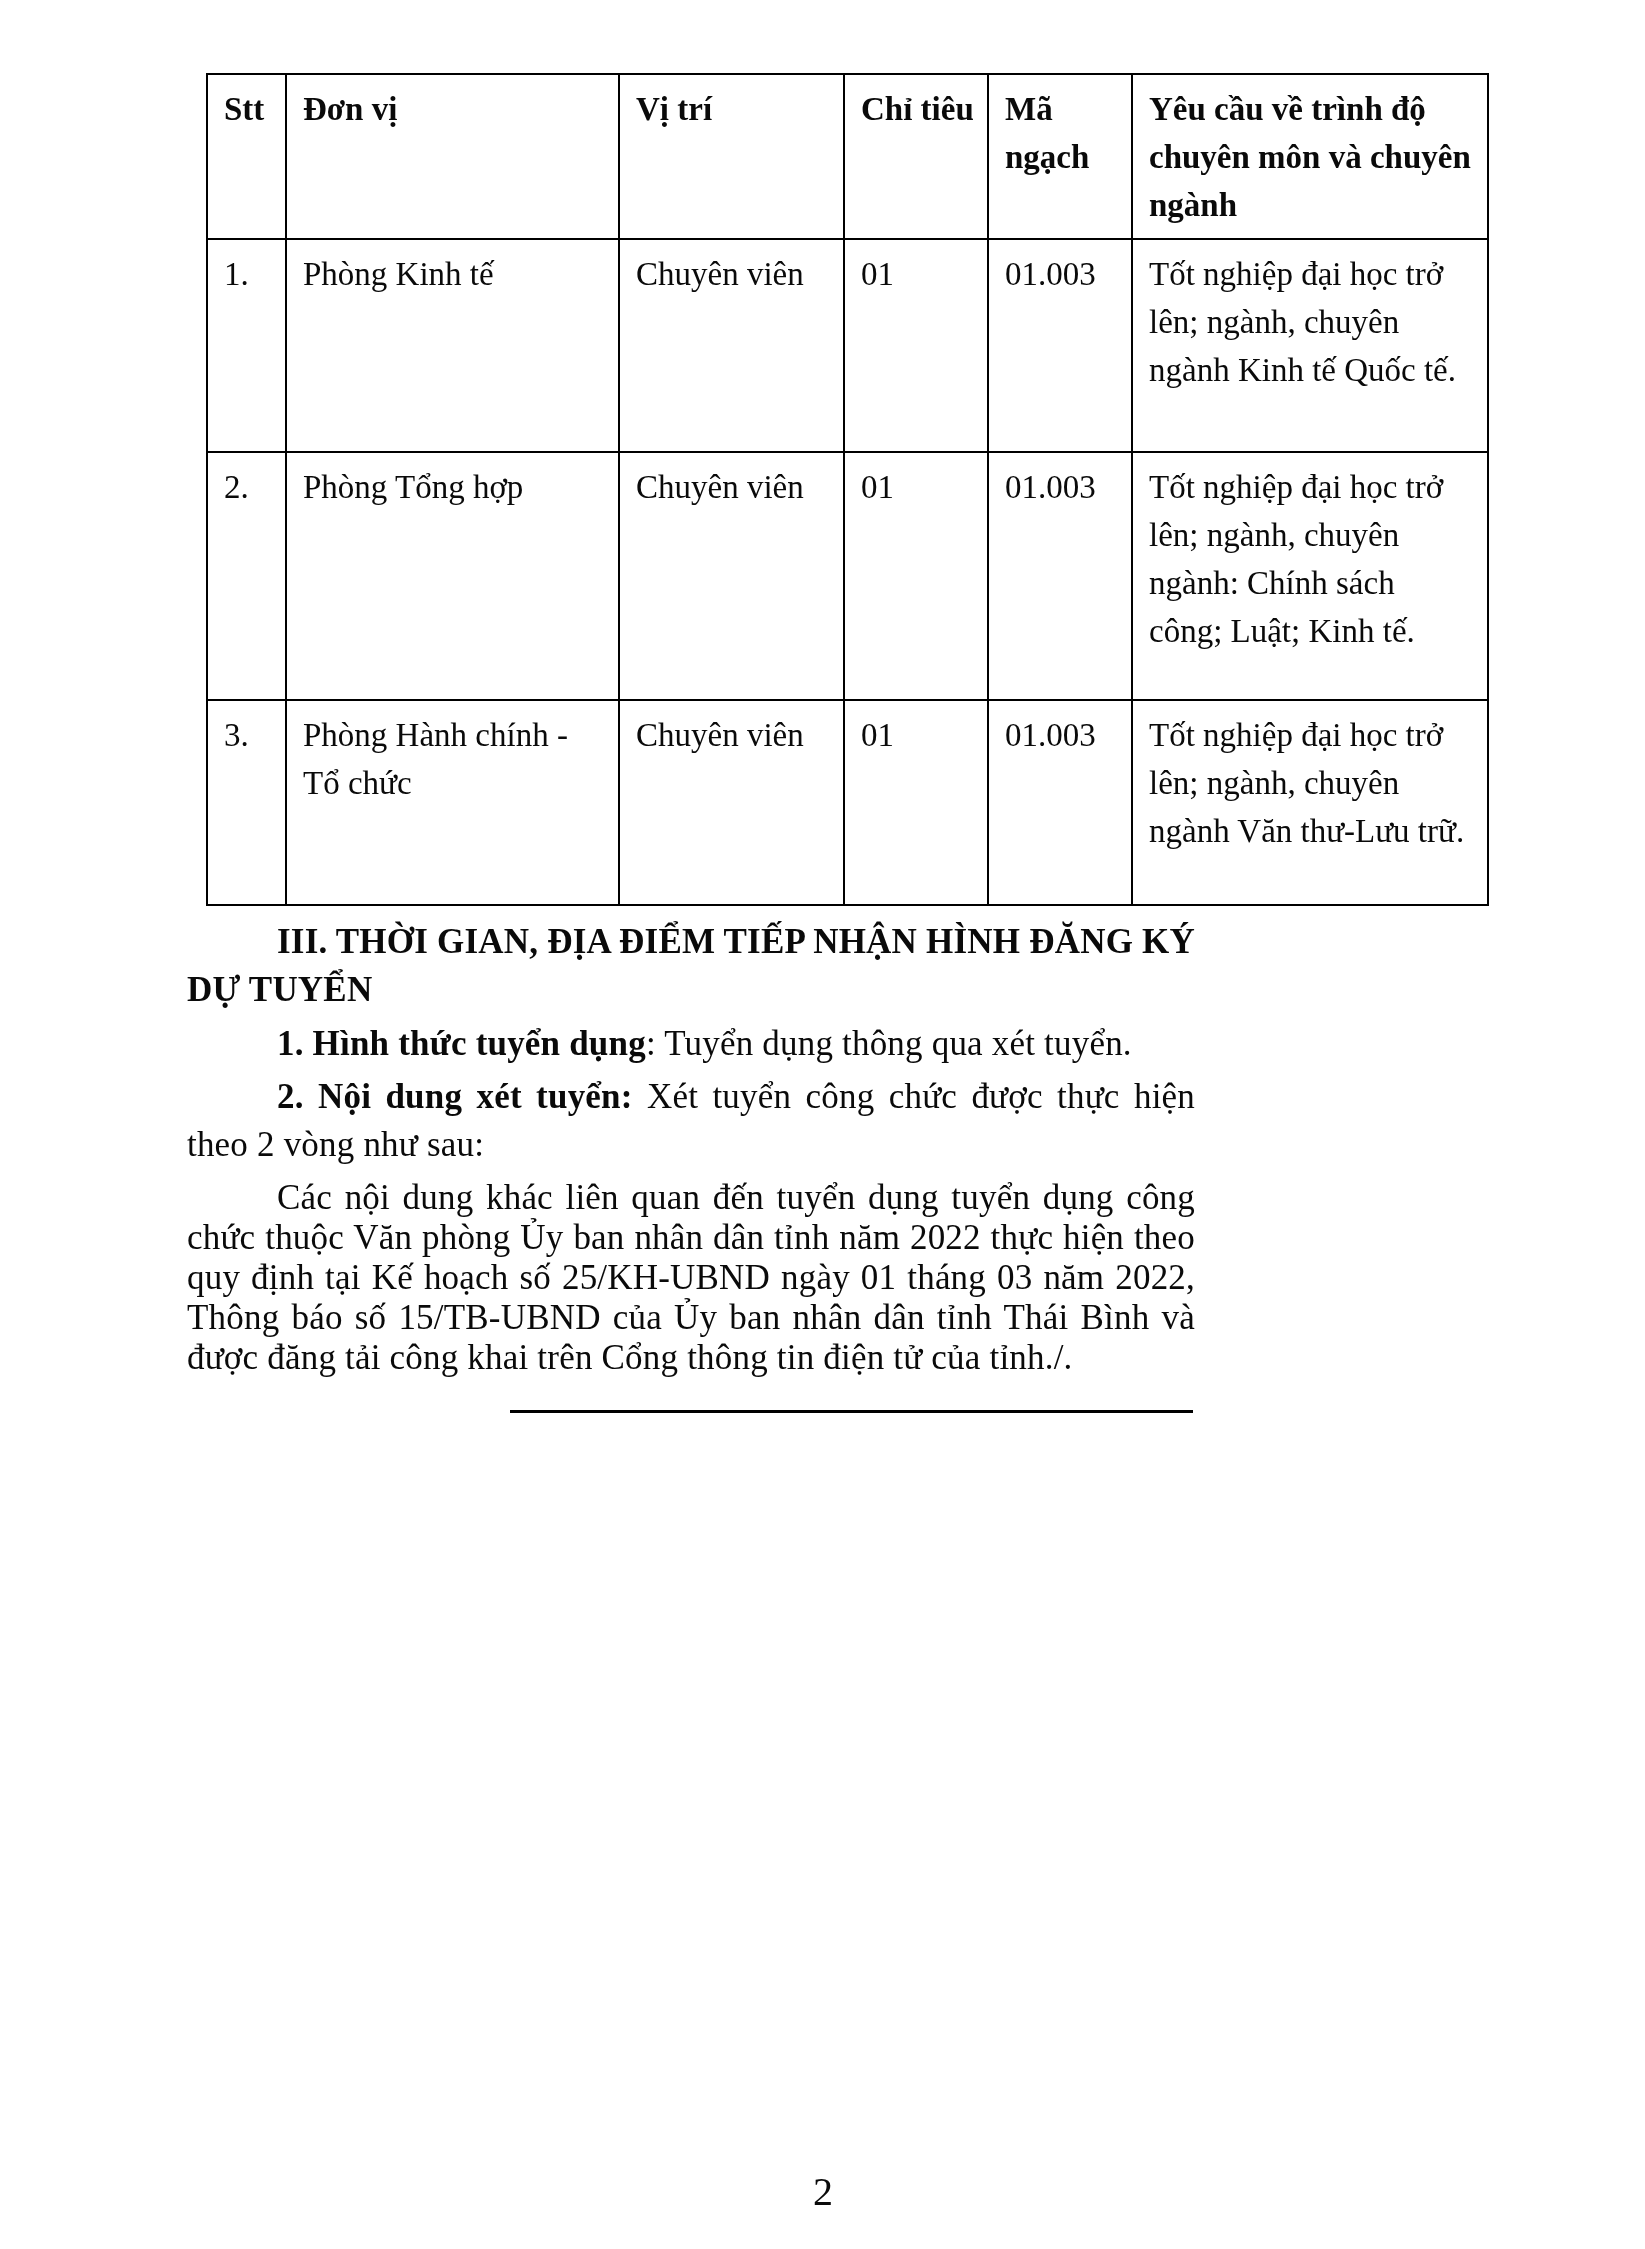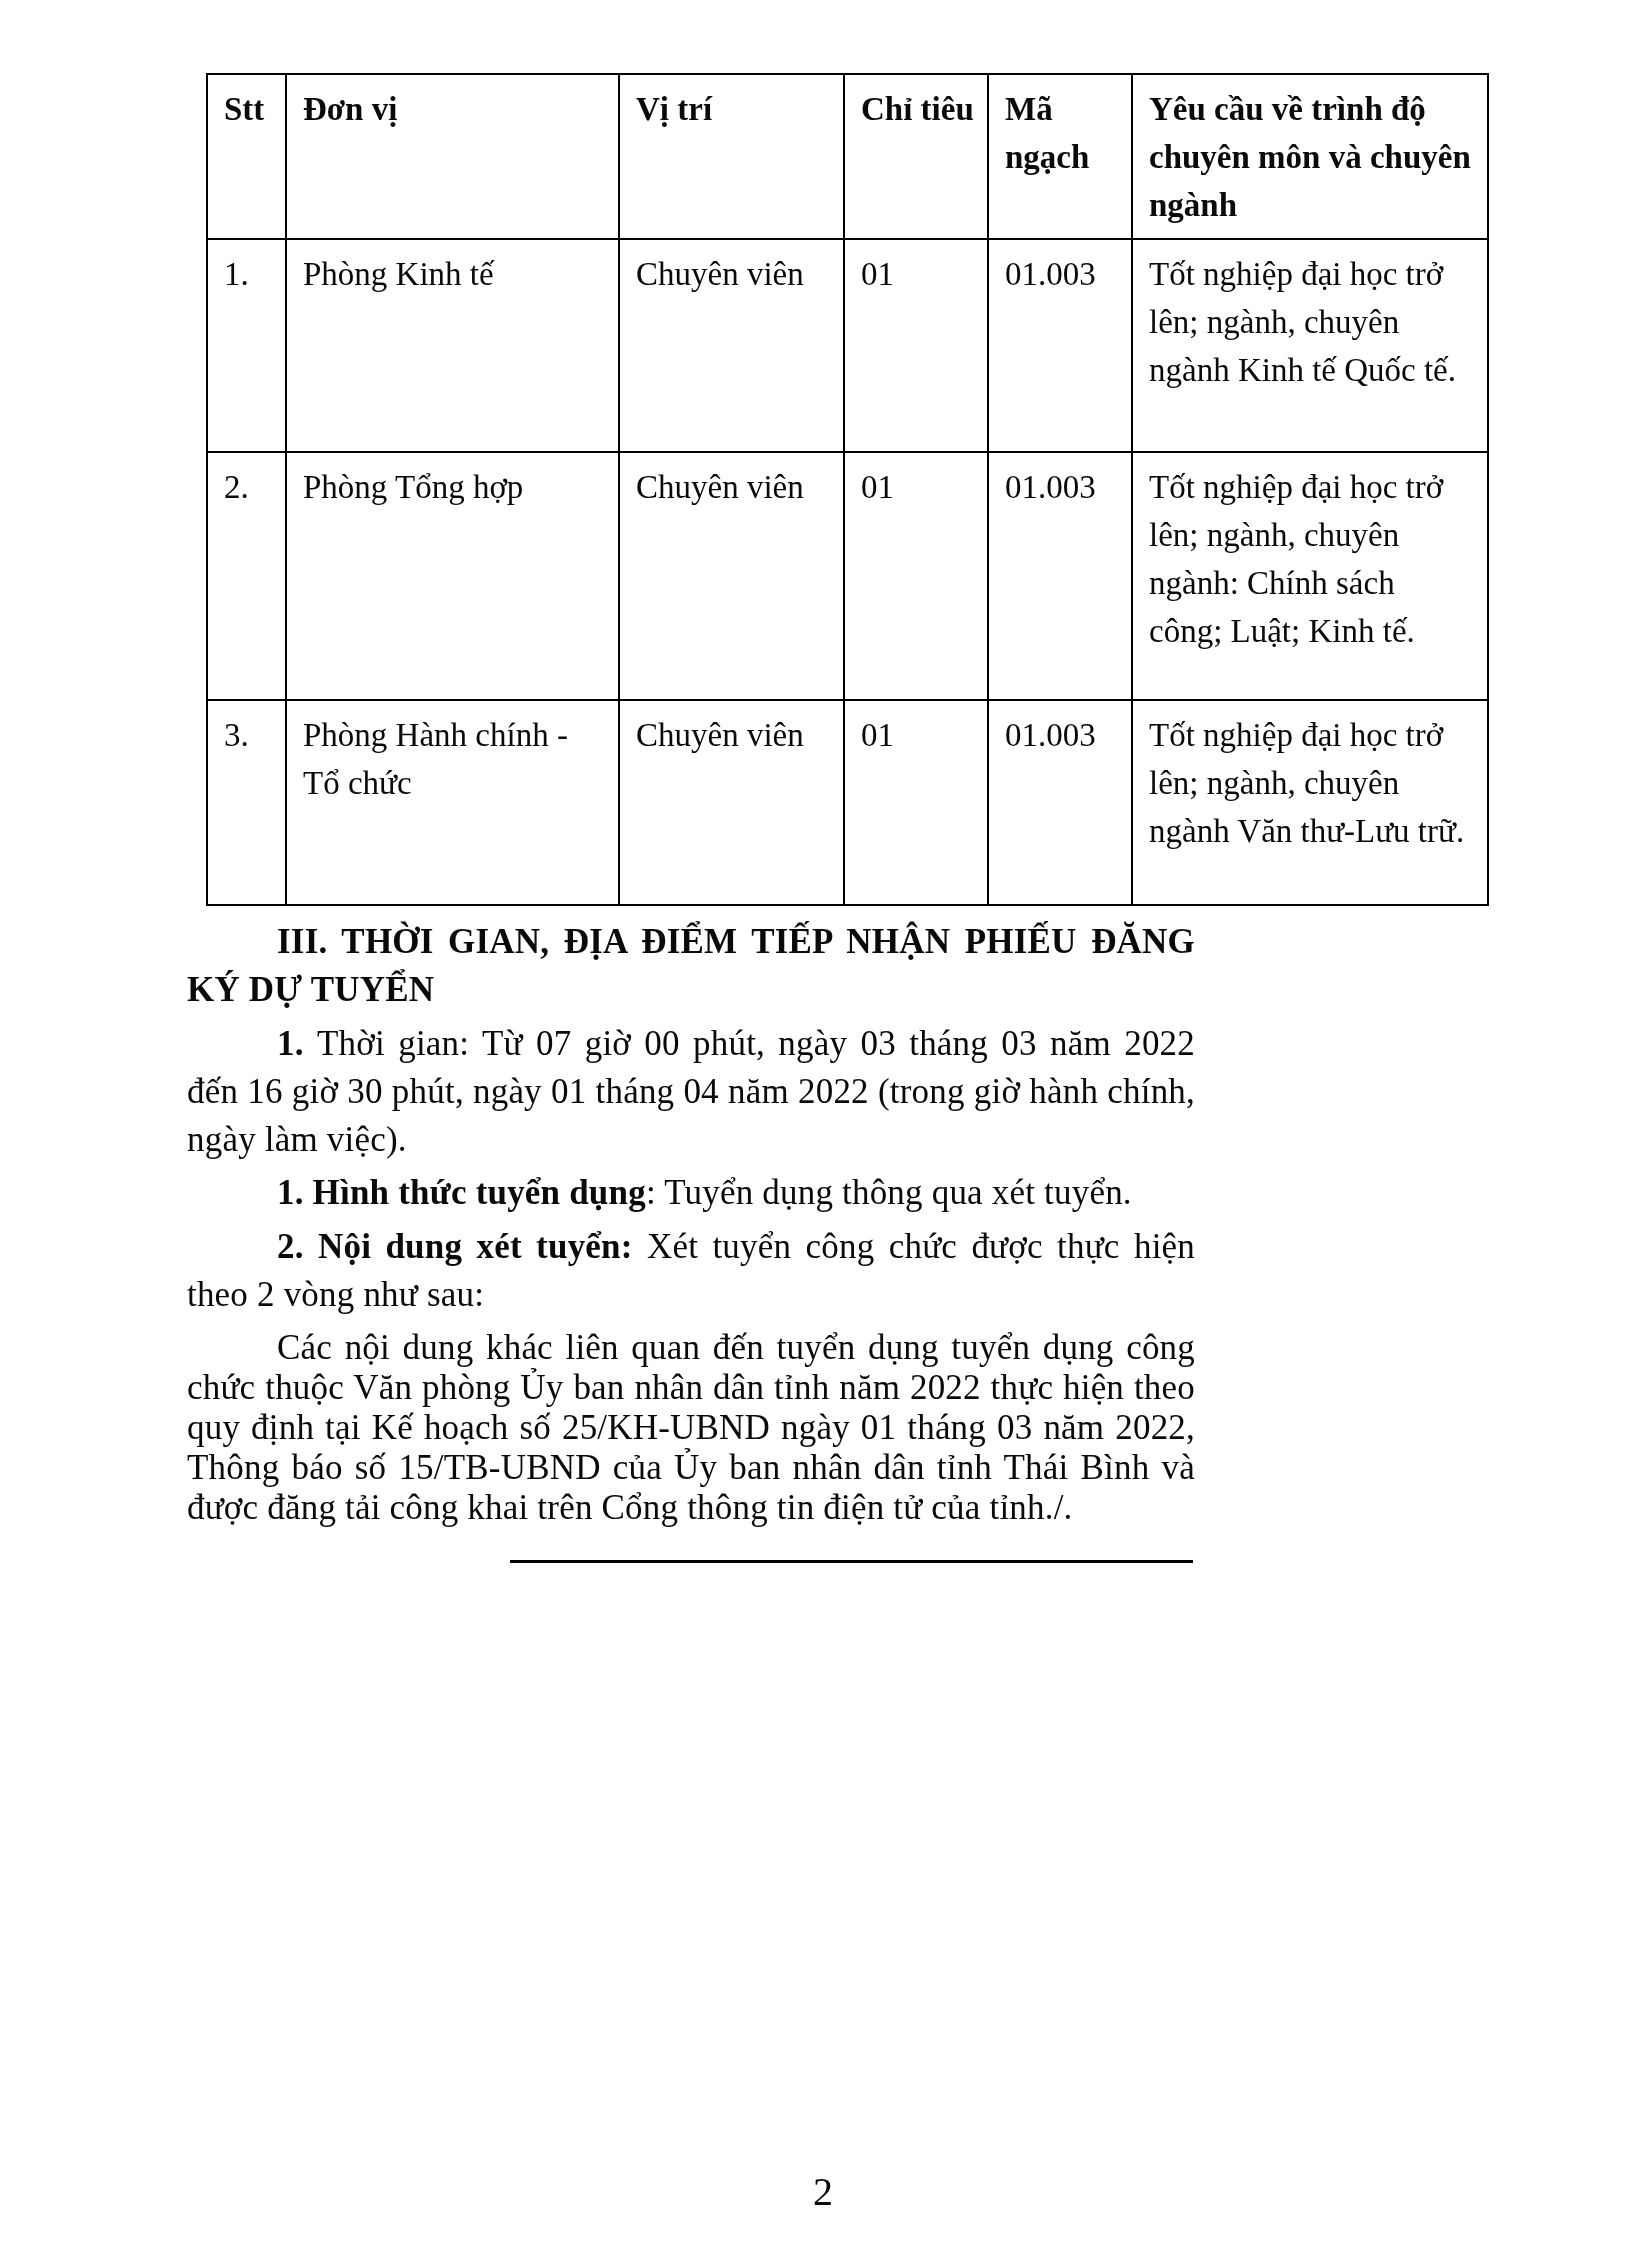--- a/index.html
+++ b/index.html
@@ -130,23 +130,22 @@
         <td>Chuyên viên</td>
         <td>01</td>
         <td>01.003</td>
         <td class="yeu-cau">Tốt nghiệp đại học trở lên; ngành, chuyên ngành Văn thư-Lưu trữ.</td>
       </tr>
     </tbody>
   </table>
 
   <div class="bodytext">
 
-    <p class="heading">III. THỜI GIAN, ĐỊA ĐIỂM TIẾP NHẬN PHIẾU ĐĂNG KÝ DỰ TUYỂN</p>
+    <p class="heading">III. THỜI GIAN, ĐỊA ĐIỂM TIẾP NHẬN HÌNH ĐĂNG KÝ DỰ TUYỂN</p>
 
-    <p><span class="lead-bold">1. </span><span>Thời gian: Từ 07 giờ 00 phút, ngày 03 tháng 03 năm 2022 đến 16 giờ 30 phút, ngày 01 tháng 04 năm 2022 (trong giờ hành chính, ngày làm việc).</span></p>
 
 
 
     <p><span class="lead-bold">1. Hình thức tuyển dụng</span><span>: Tuyển dụng thông qua xét tuyển.</span></p>
 
     <p><span class="lead-bold">2. Nội dung xét tuyển:</span><span> Xét tuyển công chức được thực hiện theo 2 vòng như sau:</span></p>
 
 
 
     <p class="closing">Các nội dung khác liên quan đến tuyển dụng tuyển dụng công chức thuộc Văn phòng Ủy ban nhân dân tỉnh năm 2022 thực hiện theo quy định tại Kế hoạch số 25/KH-UBND ngày 01 tháng 03 năm 2022, Thông báo số 15/TB-UBND của Ủy ban nhân dân tỉnh Thái Bình và được đăng tải công khai trên Cổng thông tin điện tử của tỉnh./.</p>

